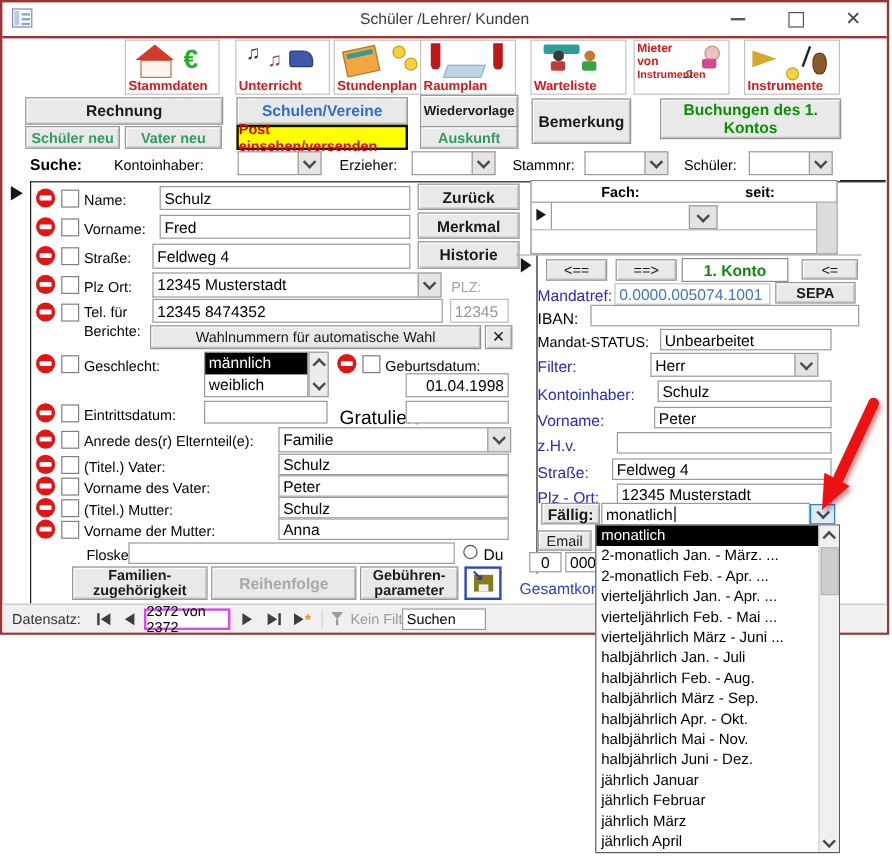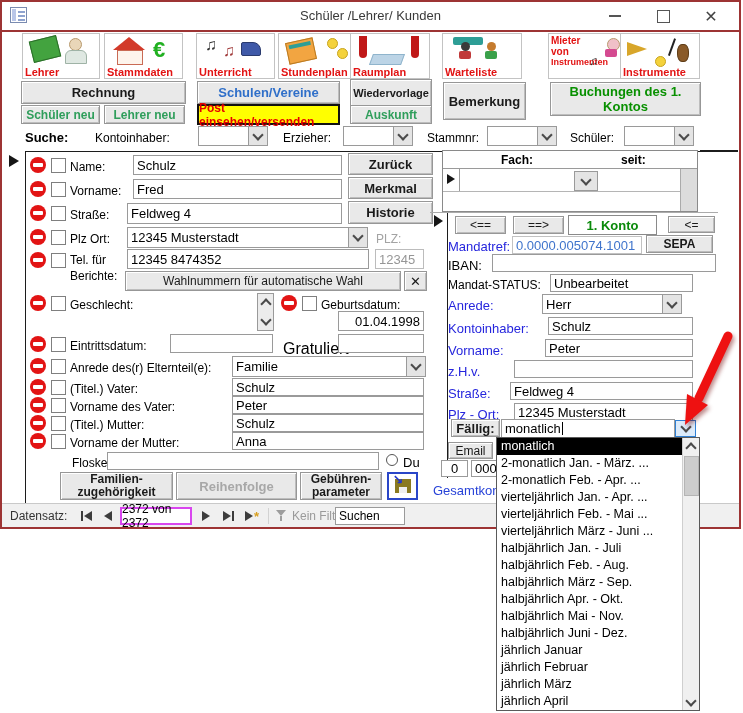--- a/index.html
+++ b/index.html
@@ -109,26 +109,20 @@
       <span class="minbar"></span>
     </div>
   <div class="abs winbtn" style="left:648px;">
       <span class="maxbox"></span>
     </div>
   <div class="abs winbtn" style="left:696px;font-size:16px;">
       <span>✕</span>
     </div>
   <div class="abs title-line"></div>
 
-  <div class="abs tool" style="left:22px;width:78px;">
-    <div class="art board" style="left:8px;top:4px;"></div>
-    <div class="art head" style="left:46px;top:4px;"></div>
-    <div class="art body-gray" style="left:42px;top:16px;"></div>
-    <span class="tlabel">Lehrer</span>
-  </div>
   <div class="abs tool" style="left:104px;width:79px;">
     <div class="art roof" style="left:8px;top:3px;"></div>
     <div class="art housebody" style="left:12px;top:16px;"></div>
     <div class="art euro" style="left:48px;top:6px;">€</div>
     <span class="tlabel">Stammdaten</span>
   </div>
   <div class="abs tool" style="left:196px;width:79px;">
     <div class="art note" style="left:8px;top:2px;">♫</div>
     <div class="art note" style="left:26px;top:8px;color:#a03a3a;">♫</div>
     <div class="art piano" style="left:44px;top:8px;"></div>
@@ -149,21 +143,21 @@
     <span class="tlabel">Raumplan</span>
   </div>
   <div class="abs tool" style="left:442px;width:80px;">
     <div class="art bench" style="left:10px;top:3px;"></div>
     <div class="art kid1" style="left:18px;top:8px;"></div>
     <div class="art kid1" style="left:44px;top:8px;background:#c57b2e;"></div>
     <div class="art shirt-red" style="left:16px;top:17px;"></div>
     <div class="art shirt-green" style="left:42px;top:17px;"></div>
     <span class="tlabel">Warteliste</span>
   </div>
-  <div class="abs tool" style="left:548px;width:80px;">
+  <div class="abs tool" style="left:528px;width:80px;">
     <div class="mlines">
       <div>Mieter</div>
       <div>von</div>
       <div style="font-size:9px;">Instrumenten</div>
     </div>
     <div class="art head" style="left:58px;top:4px;background:#f0c0c8;"></div>
     <div class="art shirt-green" style="left:56px;top:15px;background:#d44a90;"></div>
     <div class="art note" style="left:40px;top:20px;font-size:12px;">♫</div>
   </div>
   <div class="abs tool" style="left:620px;width:80px;">
@@ -173,21 +167,21 @@
     <div class="art coin" style="left:34px;top:22px;"></div>
     <span class="tlabel">Instrumente</span>
   </div>
 
   <div class="abs raised" style="left:21px;top:81px;width:165px;height:23px;font-size:13px;font-weight:bold;">Rechnung</div>
   <div class="abs raised" style="left:197px;top:81px;width:143px;height:23px;font-size:13px;font-weight:bold;color:#2f6fc9;">Schulen/Vereine</div>
   <div class="abs raised" style="left:350px;top:79px;width:82px;height:28px;font-size:11px;font-weight:bold;line-height:12px;padding:0 4px;">Wiedervorlage</div>
   <div class="abs raised" style="left:443px;top:82px;width:83px;height:38px;font-size:13px;font-weight:bold;">Bemerkung</div>
   <div class="abs raised" style="left:550px;top:82px;width:151px;height:34px;font-size:13px;font-weight:bold;color:#089000;line-height:15px;padding:0 18px;">Buchungen des 1. Kontos</div>
   <div class="abs raised" style="left:21px;top:105px;width:79px;height:19px;font-size:12px;font-weight:bold;color:#2f9e5b;">Schüler neu</div>
-  <div class="abs raised" style="left:104px;top:105px;width:81px;height:19px;font-size:12px;font-weight:bold;color:#2f9e5b;">Lehrer neu</div>
+  <div class="abs raised" style="left:104px;top:105px;width:81px;height:19px;font-size:12px;font-weight:bold;color:#2f9e5b;">Vater neu</div>
   <div class="abs" style="left:197px;top:104px;width:143px;height:21px;background:#ffff00;border:2px solid #111;display:flex;align-items:center;justify-content:center;font-size:12px;font-weight:bold;color:#e60000;cursor:pointer;">Post einsehen/versenden</div>
   <div class="abs raised" style="left:350px;top:105px;width:82px;height:19px;font-size:12px;font-weight:bold;color:#2f9e5b;">Auskunft</div>
 
   <div class="abs lbl" style="left:25px;top:130px;font-size:13px;font-weight:bold;">Suche:</div>
   <div class="abs lbl" style="left:95px;top:131px;">Kontoinhaber:</div>
   <div class="abs combo" style="left:198px;top:126px;width:70px;height:20px;">
       <div class="cfld"></div>
       <div class="cbtn">
         <span class="chev"></span>
       </div>
@@ -266,20 +260,24 @@
   <div class="abs raised" style="left:125px;top:271px;width:276px;height:20px;font-size:12px;">Wahlnummern für automatische Wahl</div>
   <div class="abs raised" style="left:404px;top:271px;width:23px;height:20px;font-size:13px;">
       <span>✕</span>
     </div>
 
   <div class="abs flagrow" style="left:30px;top:295px;">
       <span class="stop"></span>
       <span class="cb"></span>
     </div>
   <div class="abs lbl" style="left:70px;top:298px;">Geschlecht:</div>
+  <div class="abs" style="left:170px;top:293px;width:87px;height:38px;border:1px solid #9a9a9a;background:#fff;box-sizing:border-box;">
+    <div style="height:18px;background:#000;color:#fff;font-size:13px;padding-left:3px;line-height:18px;">männlich</div>
+    <div style="height:18px;font-size:13px;padding-left:3px;line-height:18px;">weiblich</div>
+  </div>
   <div class="abs" style="left:257px;top:293px;width:17px;height:38px;background:#ececec;border:1px solid #9a9a9a;box-sizing:border-box;">
     <div style="position:absolute;top:3px;left:4px;" class="chev up"></div>
     <div style="position:absolute;bottom:6px;left:4px;" class="chev"></div>
   </div>
   <div class="abs flagrow" style="left:281px;top:295px;">
       <span class="stop"></span>
       <span class="cb"></span>
     </div>
   <div class="abs lbl" style="left:321px;top:298px;">Geburtsdatum:</div>
   <div class="abs fld right" style="left:338px;top:311px;width:86px;height:20px;">01.04.1998</div>
@@ -386,21 +384,21 @@
   <div class="abs blbl" style="left:448px;top:239px;">Mandatref:</div>
   <div class="abs fld" style="left:512px;top:236px;width:130px;height:18px;border-color:#c2c2c2;color:#3f74cc;">0.0000.005074.1001</div>
   <div class="abs raised" style="left:646px;top:235px;width:67px;height:18px;font-size:12px;font-weight:bold;">SEPA</div>
 
   <div class="abs lbl" style="left:448px;top:258px;font-size:13px;">IBAN:</div>
   <div class="abs fld" style="left:492px;top:254px;width:224px;height:18px;"></div>
 
   <div class="abs lbl" style="left:448px;top:278px;">Mandat-STATUS:</div>
   <div class="abs fld" style="left:550px;top:274px;width:143px;height:18px;">Unbearbeitet</div>
 
-  <div class="abs blbl" style="left:448px;top:298px;">Anrede:</div>
+  <div class="abs blbl" style="left:448px;top:298px;">Filter:</div>
   <div class="abs combo" style="left:542px;top:294px;width:140px;height:20px;">
     <div class="cfld">Herr</div>
       <div class="cbtn">
         <span class="chev"></span>
       </div>
   </div>
 
   <div class="abs blbl" style="left:448px;top:321px;">Kontoinhaber:</div>
   <div class="abs fld" style="left:548px;top:317px;width:145px;height:18px;">Schulz</div>
 

